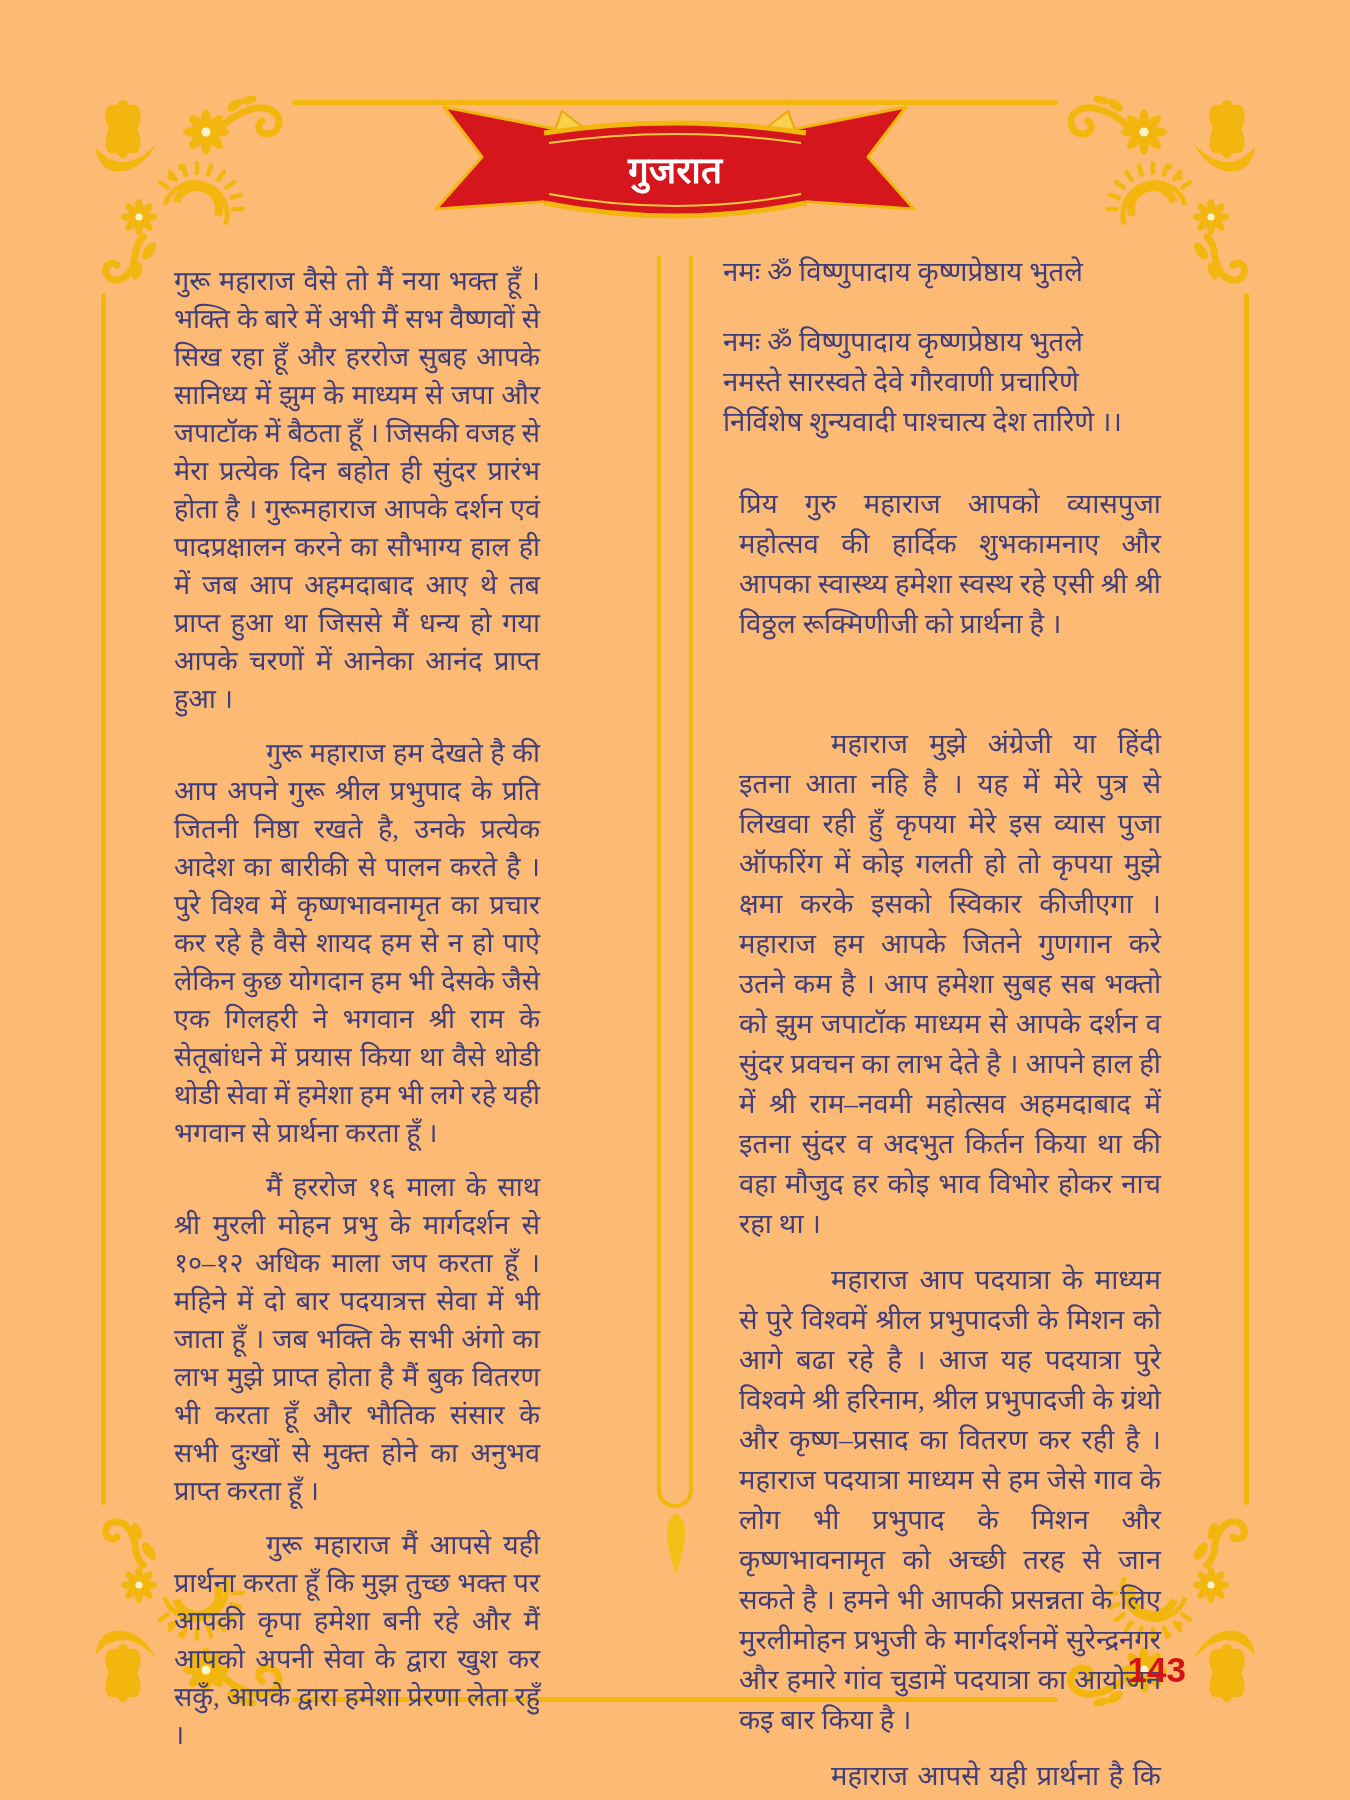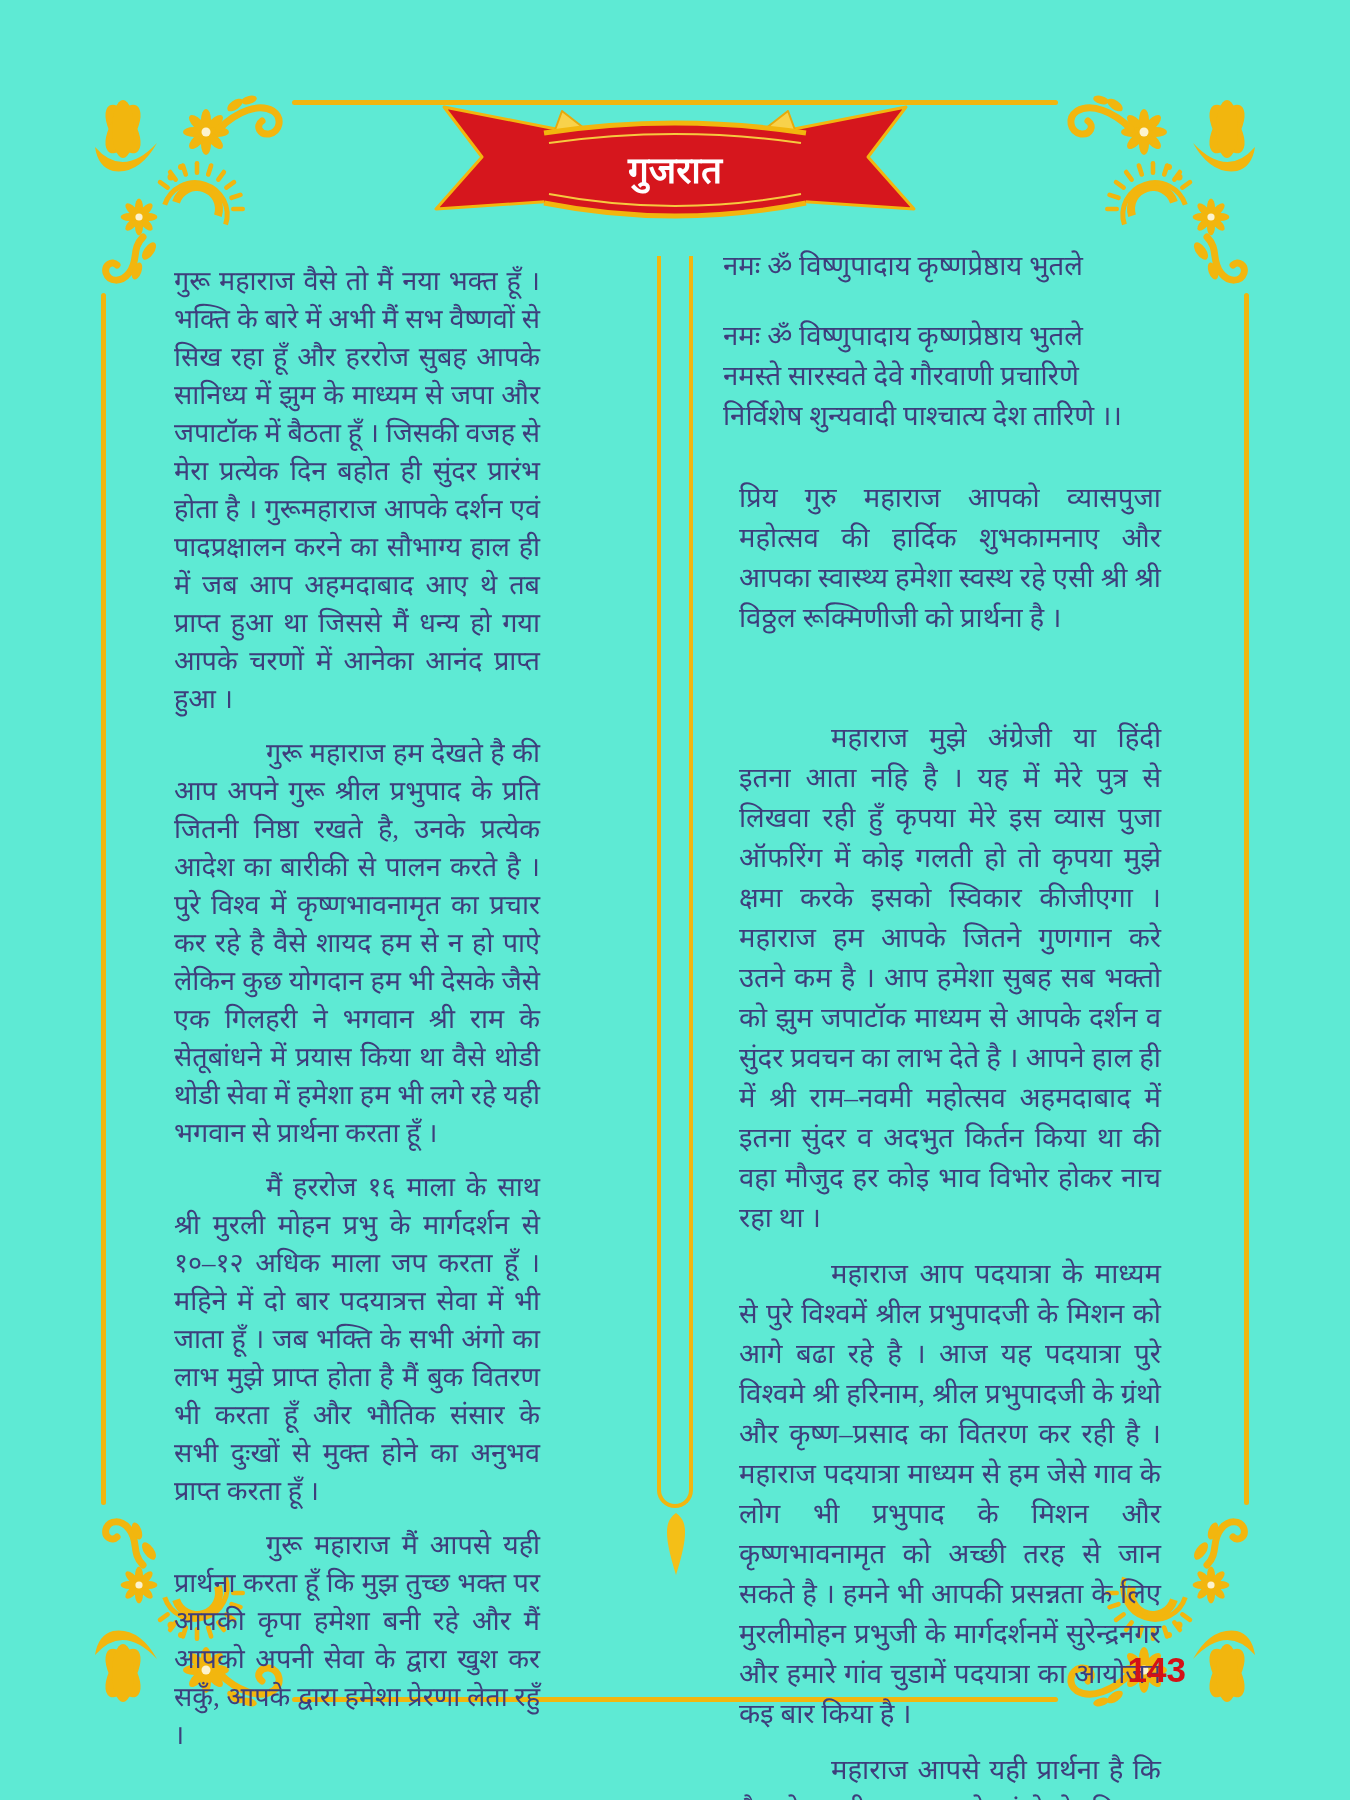--- a/index.html
+++ b/index.html
@@ -3,21 +3,21 @@
 <meta charset="utf-8">
 <style>
   html,body{margin:0;padding:0;}
   body{
     width:1350px;height:1800px;
     background:#ece9df;
     font-family:"Liberation Serif","DejaVu Sans",serif;
   }
   .page{
     position:relative;width:1350px;height:1800px;
-    background:#5eead4;overflow:hidden;
+    background:#fdba74;overflow:hidden;
   }
   
   .h-line{position:absolute;height:5px;background:#F2B60E;border-radius:3px;}
   .v-line{position:absolute;width:5px;background:#F2B60E;border-radius:3px;}
   #line-top{left:292px;top:100px;width:766px;}
   #line-bottom{left:292px;top:1697px;width:766px;}
   #line-left{left:101px;top:293px;height:1212px;}
   #line-right{left:1244px;top:293px;height:1212px;}
   .corner{position:absolute;width:200px;height:205px;}
   #corner-tl{left:85px;top:85px;}
@@ -39,21 +39,21 @@
   
   .col{
     position:absolute;top:246px;
     color:#3E3E7C;
     text-align:justify;
   }
   #col-left{left:158px;width:398px;font-size:27px;line-height:38px;}
   #col-right{left:723px;width:454px;font-size:27.5px;line-height:40px;}
   .col p{margin:16px;}
   .indent{text-indent:92px;}
-  .shloka{text-align:left;}
+  .shloka{text-align:left;margin-top:6px;}
   .gap-sm{margin-bottom:30px !important;}
   .gap-md{margin-bottom:42px !important;}
   .gap-lg{margin-bottom:80px !important;}
   .signoff{margin-top:40px !important;text-align:left;}
   
   .page-number{
     position:absolute;left:0;top:1650px;width:1186px;
     text-align:right;color:#D31117;
     font-family:"Liberation Sans","DejaVu Sans",sans-serif;
     font-weight:bold;font-size:35px;

